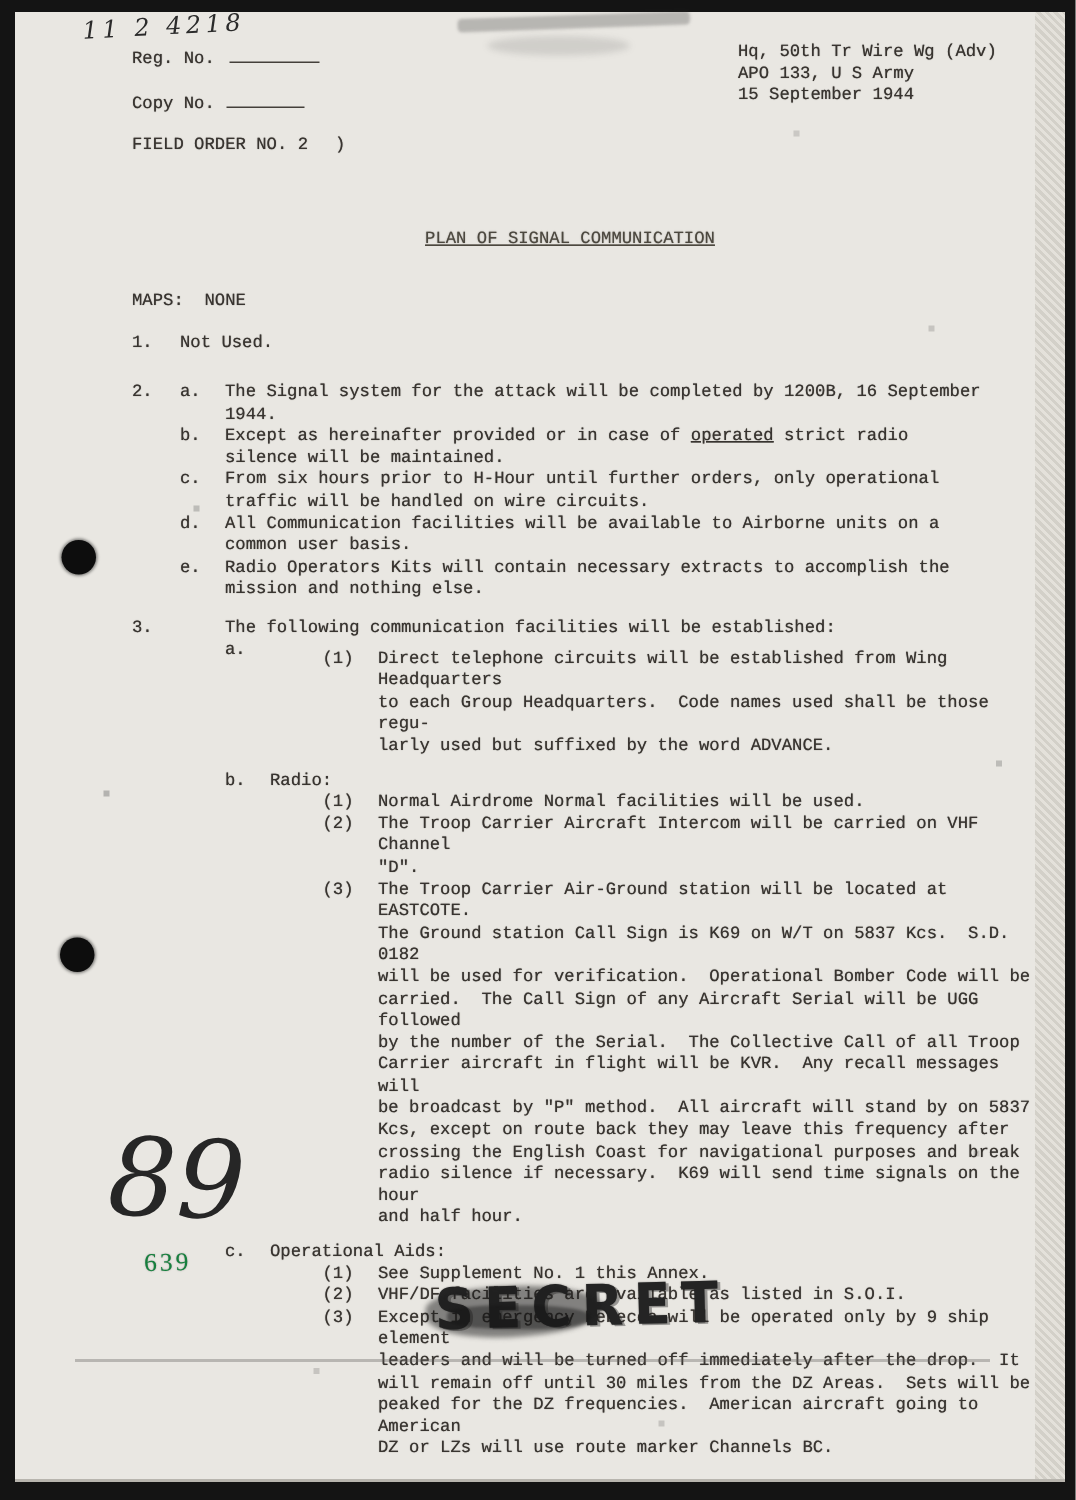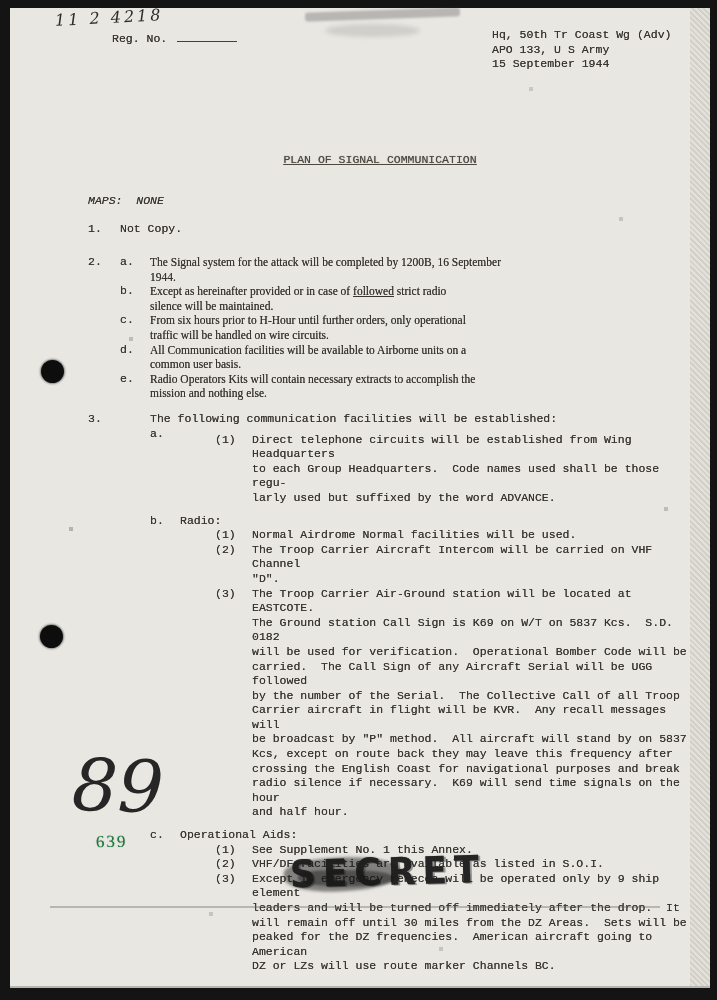--- a/index.html
+++ b/index.html
@@ -25,33 +25,33 @@
   .u{text-decoration:underline;}
   .blank{display:inline-block;height:11px;border-bottom:1.5px solid #44403a;vertical-align:baseline;}
 
   .hw-number{
     position:absolute;left:45px;top:0px;
     font-family:"DejaVu Serif",serif;font-style:italic;
     font-size:16px;color:#2b2b2b;transform:rotate(-3deg);
     letter-spacing:3px;
   }
   .reg-block{position:absolute;left:78px;top:22px;}
-  .reg-block .line{height:30px;margin-left:24px;}
+  .reg-block .line{height:30px;}
   .addr-block{position:absolute;left:482px;top:20px;}
   .title-block{position:absolute;left:0;top:144px;width:700px;text-align:center;}
   .title-block .line{text-decoration:underline;line-height:16px;padding-left:40px;}
-  .maps-line{position:absolute;left:78px;top:186px;font-style:italic;}
+  .maps-line{position:absolute;left:78px;top:186px;}
   .sec{position:absolute;left:78px;display:flex;}
   .sec-num{width:32px;flex:0 0 32px;font-size:11.5px;line-height:14.6px;}
   .sec1{top:214px;}
   .sec2{top:247px;}
   .sec3{top:404px;}
   .item-row{display:flex;}
   .item-letter{width:30px;flex:0 0 30px;font-size:11.5px;line-height:14.6px;}
-  .item-text{width:520px;font-family:Liberation Serif, serif;}
+  .item-text{width:520px;}
   .s3-col{width:570px;margin-left:30px;}
   .s3-group{display:flex;}
   .s3-group.gap-top{margin-top:8px;}
   .group-col{width:510px;}
   .sub-row{display:flex;margin-left:35px;}
   .sub-row.gap-top{margin-top:6px;}
   .sub-label{width:37px;flex:0 0 37px;font-size:11.5px;line-height:14.6px;}
   .sub-text{width:470px;}
 
   .hole-punch{position:absolute;width:23px;height:23px;border-radius:50%;
@@ -121,50 +121,52 @@
 
   <div class="edge-texture"></div>
   <div class="top-smudge-a"></div>
   <div class="top-smudge-b"></div>
   <div class="specks"></div>
 
   <div class="hw-number">11 2 4218</div>
 
   <div class="reg-block ink">
     <div class="line"><span>Reg. No.</span><span class="blank" style="width:60px;margin-left:10px;"></span></div>
+    <div class="line"><span>Copy No.</span><span class="blank" style="width:52px;margin-left:8px;"></span></div>
+    <div class="line"><span>FIELD ORDER NO. 2</span><span style="margin-left:18px;">)</span></div>
   </div>
 
   <div class="addr-block ink">
-    <div class="line">Hq, 50th Tr Coast Wg (Adv)</div>
+    <div class="line">Hq, 50th Tr Wire Wg (Adv)</div>
     <div class="line">APO 133, U S Army</div>
     <div class="line">15 September 1944</div>
   </div>
 
   <div class="title-block faded">
     <div class="line">PLAN OF SIGNAL COMMUNICATION</div>
   </div>
 
   <div class="maps-line line ink">MAPS:  NONE</div>
 
   <div class="sec sec1 ink">
     <div class="sec-num">1.</div>
-    <p class="para">Not Copy.</p>
+    <p class="para">Not Used.</p>
   </div>
 
   <div class="sec sec2 ink">
     <div class="sec-num">2.</div>
     <div>
       <div class="item-row">
         <div class="item-letter">a.</div>
         <p class="para item-text">The Signal system for the attack will be completed by 1200B, 16 September
 1944.</p>
       </div>
       <div class="item-row">
         <div class="item-letter">b.</div>
-        <p class="para item-text"><span>Except as hereinafter provided or in case of </span><span class="u">followed</span><span> strict radio
+        <p class="para item-text"><span>Except as hereinafter provided or in case of </span><span class="u">operated</span><span> strict radio
 silence will be maintained.</span></p>
       </div>
       <div class="item-row">
         <div class="item-letter">c.</div>
         <p class="para item-text">From six hours prior to H-Hour until further orders, only operational
 traffic will be handled on wire circuits.</p>
       </div>
       <div class="item-row">
         <div class="item-letter">d.</div>
         <p class="para item-text">All Communication facilities will be available to Airborne units on a

